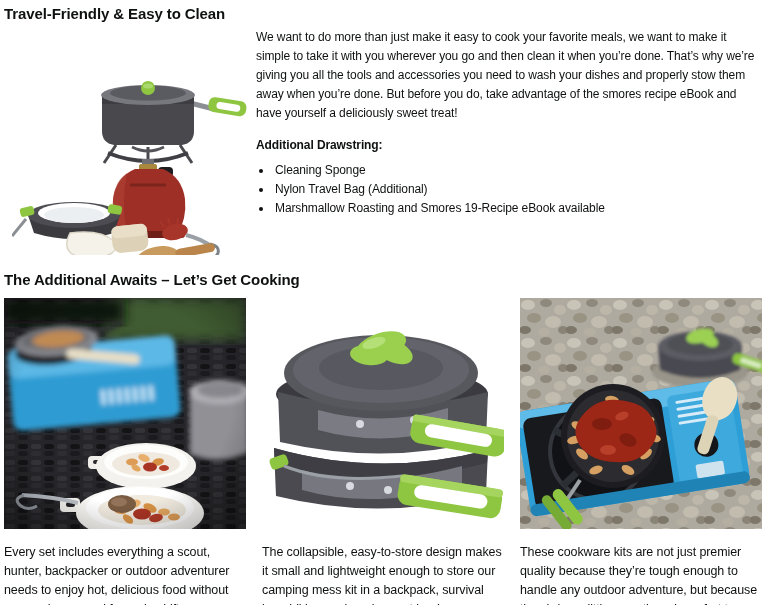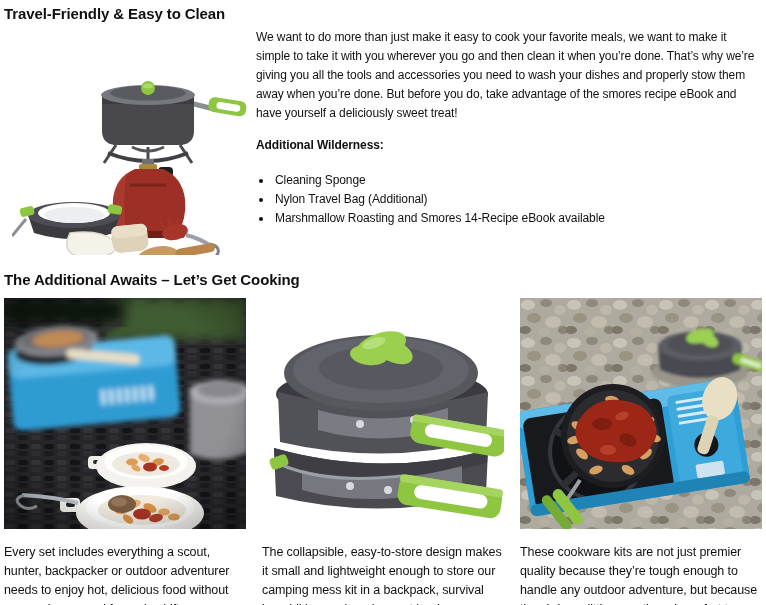--- a/index.html
+++ b/index.html
@@ -15,21 +15,21 @@
   }
   .sec1-body { display:flex; margin-top:2px; }
   .fig1 { flex:none; width:252px; margin:0; }
   .fig1 svg { display:block; margin:10px 0 0 8px; }
   .sec1-text {
     flex:1; font-size:12px; line-height:19px; letter-spacing:-0.1px;
     padding-top:3px;
   }
   .sec1-text p.intro { margin:0; }
   .sec1-text p.acc-head { margin:13px 0 0 0; font-weight:bold; }
-  ul.acc-list { margin:16px 0 0 0; padding-left:17px; }
+  ul.acc-list { margin:6px 0 0 0; padding-left:17px; }
   ul.acc-list li { margin:0; padding-left:2px; line-height:19px; }
   .sec2 { margin-top:16px; }
   .cards { display:grid; grid-template-columns:repeat(3,1fr); gap:16px; margin-top:9px; }
   .card figure { margin:0; }
   .card svg { display:block; width:100%; height:231px; }
   .caption {
     margin:14px 0 0 0; font-size:12.5px; line-height:19px; letter-spacing:-0.1px;
   }
 </style>
 </head>
@@ -91,25 +91,25 @@
           <path d="M198 209 q10 2 8 9 q-2 6 -10 4" stroke="#7d838a" stroke-width="3" fill="none"></path>
 
           <g transform="rotate(-10 160 222)">
             <ellipse cx="146" cy="221" rx="22" ry="12" fill="#c99a5e"></ellipse>
             <rect x="164" y="215" width="40" height="9" rx="4.5" fill="#b9854a"></rect>
           </g>
         </svg>
       </figure>
       <div class="sec1-text">
         <p class="intro">We want to do more than just make it easy to cook your favorite meals, we want to make it simple to take it with you wherever you go and then clean it when you’re done. That’s why we’re giving you all the tools and accessories you need to wash your dishes and properly stow them away when you’re done. But before you do, take advantage of the smores recipe eBook and have yourself a deliciously sweet treat!</p>
-        <p class="acc-head">Additional Wilderness:</p>
+        <p class="acc-head">Additional Drawstring:</p>
         <ul class="acc-list">
           <li>Cleaning Sponge</li>
           <li>Nylon Travel Bag (Additional)</li>
-          <li>Marshmallow Roasting and Smores 14-Recipe eBook available</li>
+          <li>Marshmallow Roasting and Smores 19-Recipe eBook available</li>
         </ul>
       </div>
     </div>
   </section>
 
   <section class="sec2">
     <h2 class="sec-heading">The Additional Awaits – Let’s Get Cooking</h2>
     <div class="cards">
 
       <div class="card">

